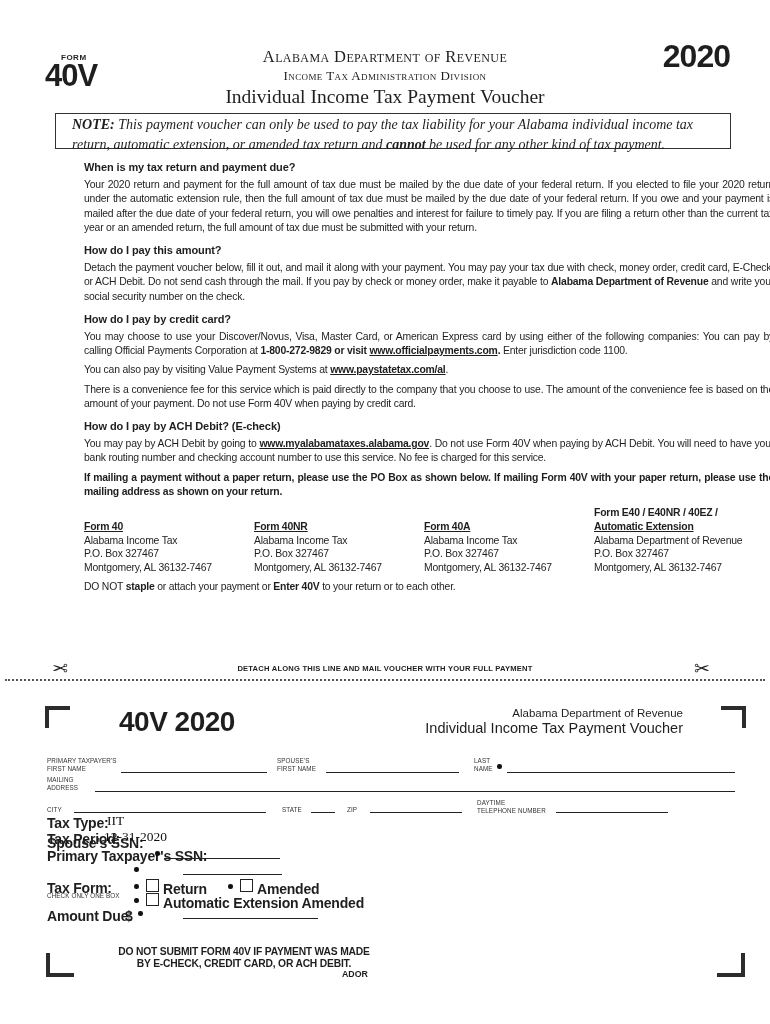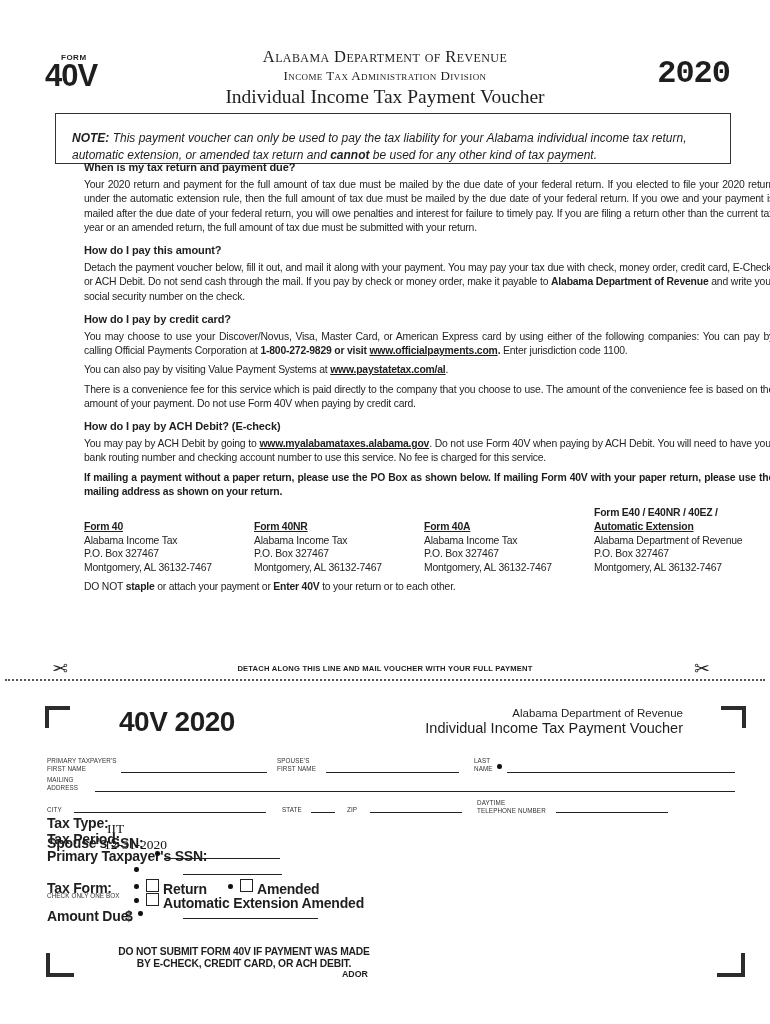--- a/index.html
+++ b/index.html
@@ -11,26 +11,26 @@
   .b{font-weight:700}.u{text-decoration:underline}.i{font-style:italic}
 
   
   .form-word{position:absolute;left:61px;top:53px;font-size:8px;font-weight:700;letter-spacing:.5px;}
   .form-num{position:absolute;left:45px;top:58px;font-size:31px;font-weight:700;letter-spacing:-1px;}
   .hdr-center{position:absolute;left:185px;top:47px;width:400px;text-align:center;
     font-family:"Liberation Serif",serif;}
   .hdr-dept{font-variant:small-caps;font-size:16.5px;letter-spacing:.4px;}
   .hdr-div{font-variant:small-caps;font-size:13px;letter-spacing:.4px;margin-top:1px;}
   .hdr-title{font-size:19.5px;margin-top:2px;}
-  .hdr-year{position:absolute;right:40px;top:55px;font-size:32px;font-weight:700;letter-spacing:-1px;font-family:Liberation Mono, monospace;}
+  .hdr-year{position:absolute;right:40px;top:38px;font-size:32px;font-weight:700;letter-spacing:-1px;}
 
   
   .note-box{position:absolute;left:55px;top:113px;width:646px;height:33px;
-    border:1.6px solid #333;padding:16px 12px 0 16px;
-    font-size:12px;font-style:italic;line-height:1.45;}
+    border:1.6px solid #333;padding:1px 12px 0 16px;
+    font-size:14px;font-style:italic;line-height:1.45;font-family:Liberation Serif, serif;}
 
   
   .doc{position:absolute;left:45px;top:161px;width:690px;height:494px;overflow:hidden;margin-left:39px;}
   .doc h3{font-size:11px;margin:9px 0 0;font-weight:700;letter-spacing:-.1px;}
   .doc p{font-size:10.4px;line-height:1.37;margin:5px 0 0;text-align:justify;letter-spacing:-.2px;}
   .doc .first{margin-top:0;}
   .addr-row{display:flex;align-items:flex-end;margin-top:7px;font-size:10.4px;line-height:1.33;letter-spacing:-.2px;}
   .addr-col{width:170px;}
   .addr-col.wide{width:180px;}
   .addr-title{font-weight:700;}
@@ -53,21 +53,21 @@
   .corner.br{left:717px;top:953px;width:24px;height:20px;border-bottom:4px solid #2c2c2c;border-right:4px solid #2c2c2c;}
   .v-id{position:absolute;left:88px;top:706px;font-size:28px;font-weight:700;letter-spacing:-.5px;margin-left:31px;}
   .v-agency{position:absolute;left:400px;top:707px;width:283px;text-align:right;font-size:11.5px;}
   .v-title{position:absolute;left:300px;top:720px;width:383px;text-align:right;font-size:14.5px;}
 
   .v-lbl{position:absolute;font-size:6.3px;color:#333;letter-spacing:.1px;line-height:1;}
   .v-line{position:absolute;height:1px;border-bottom:1.2px solid #222;}
   .dot{position:absolute;width:4.5px;height:4.5px;border-radius:50%;background:#111;}
   .chk{position:absolute;width:11px;height:11px;border:1.3px solid #222;background:#fff;}
   .blbl{position:absolute;font-size:14px;font-weight:700;letter-spacing:-.2px;line-height:1;}
-  .vval{position:absolute;font-family:"Liberation Serif",serif;font-size:13.5px;color:#111;line-height:1;margin-top:8px;}
+  .vval{position:absolute;font-family:"Liberation Serif",serif;font-size:13.5px;color:#111;line-height:1;}
   .warn{position:absolute;left:108px;width:272px;text-align:center;font-size:10.3px;font-weight:700;letter-spacing:-.2px;line-height:1;}
   .ador{position:absolute;left:342px;top:969px;font-size:8.8px;font-weight:700;}
 </style>
 </head>
 <body>
 
 <div class="page">
 
   <div class="form-word">FORM</div>
   <div class="form-num">40V</div>

